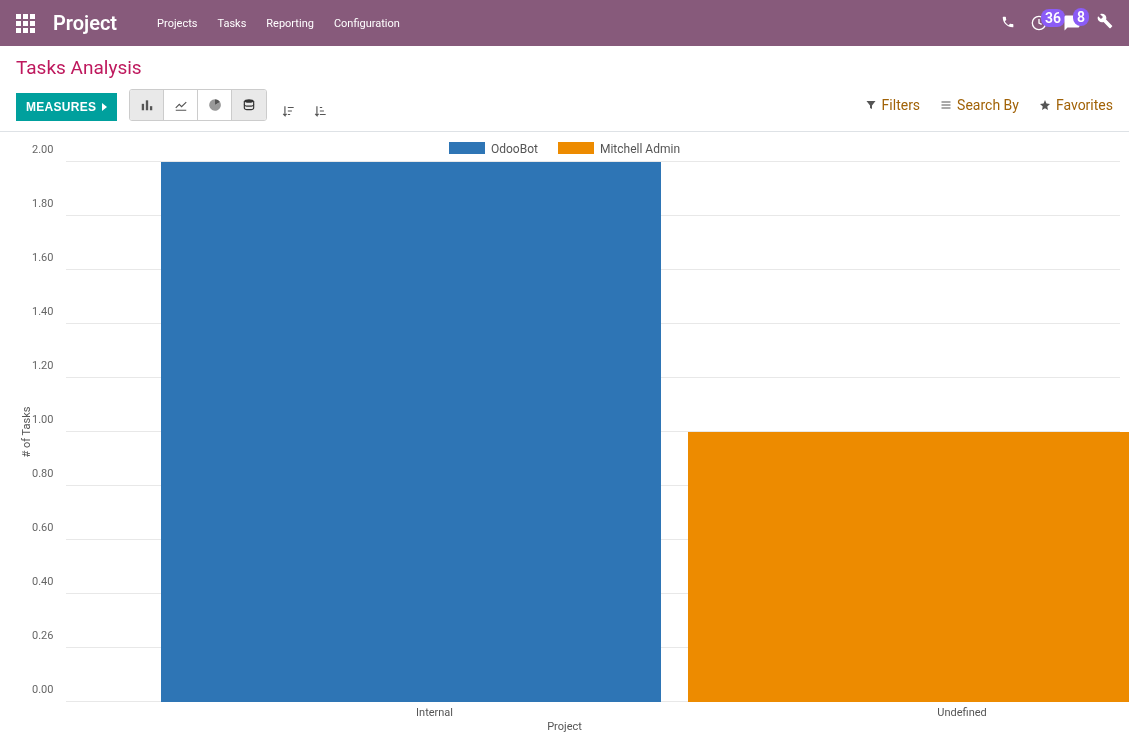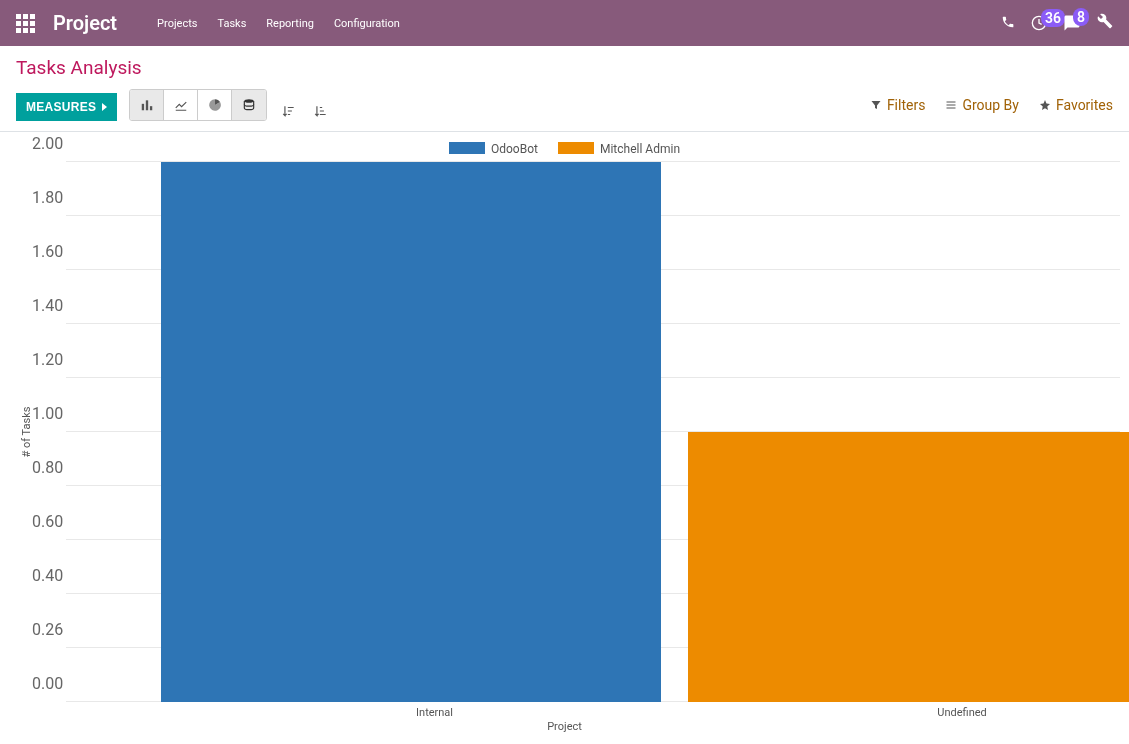--- a/index.html
+++ b/index.html
@@ -32,21 +32,21 @@
     .toolbar-right { display: flex; gap: 20px; font-size: 14px; color: #a16207; }
     .tr-item { display: flex; align-items: center; gap: 5px; cursor: pointer; }
     .chart-area { position: relative; padding: 10px 0 0 0; }
     .legend { display: flex; justify-content: center; gap: 20px; font-size: 12px; color: #555; margin-bottom: 6px; }
     .legend-item { display: flex; gap: 6px; }
     .legend-sw { width: 36px; height: 12px; }
     .chart-plot { position: relative; margin-left: 30px; height: 540px; width: 1090px; }
     .ylabel { position: absolute; left: -4px; top: 50%; transform: translate(-50%, -50%) rotate(-90deg); font-size: 11px; color: #555; white-space: nowrap; transform-origin: center; }
     .xlabel { text-align: center; font-size: 11px; color: #555; margin-top: 18px; }
     .plot-inner { position: absolute; left: 36px; top: 0; right: 0; bottom: 0; }
-    .ytick { position: absolute; left: -34px; font-size: 16px; color: #666; transform: translateY(-50%); }
+    .ytick { position: absolute; left: -34px; font-size: 11px; color: #666; transform: translateY(-50%); }
     .grid-line { position: absolute; left: 0; right: 0; height: 1px; background: #e8e8e8; }
     .bars-cont { position: absolute; left: 0; right: 0; bottom: 0; top: 0; display: flex; }
     .category { flex: 1; position: relative; border-right: 1px solid #e8e8e8; }
     .category:last-child { border-right: none; }
     .bar { position: absolute; bottom: 0; }
     .x-tick-label { position: absolute; top: 100%; width: 100%; text-align: center; font-size: 11px; color: #555; margin-top: 4px; }
     .baseline { position:absolute; left:0; right:0; bottom:0; height:1px; background:#999; }
   </style>
 </head>
 <body>
@@ -156,21 +156,21 @@
           <path d="M3 4h18l-7 9v7l-4-2v-5L3 4z"></path>
         </svg>
       <span>Filters</span>
     </div>
     <div class="tr-item">
       <svg width="12" height="12" viewBox="0 0 24 24" fill="none" stroke="#555" stroke-width="2">
           <line x1="3" y1="6" x2="21" y2="6"></line>
           <line x1="3" y1="12" x2="21" y2="12"></line>
           <line x1="3" y1="18" x2="21" y2="18"></line>
         </svg>
-      <span>Group By</span>
+      <span>Search By</span>
     </div>
     <div class="tr-item">
       <svg width="12" height="12" viewBox="0 0 24 24" fill="#555">
           <path d="M12 2l2.9 6.9L22 10l-5.5 4.8L18 22l-6-3.5L6 22l1.5-7.2L2 10l7.1-1.1L12 2z"></path>
         </svg>
       <span>Favorites</span>
     </div>
   </div>
 </div>
 

